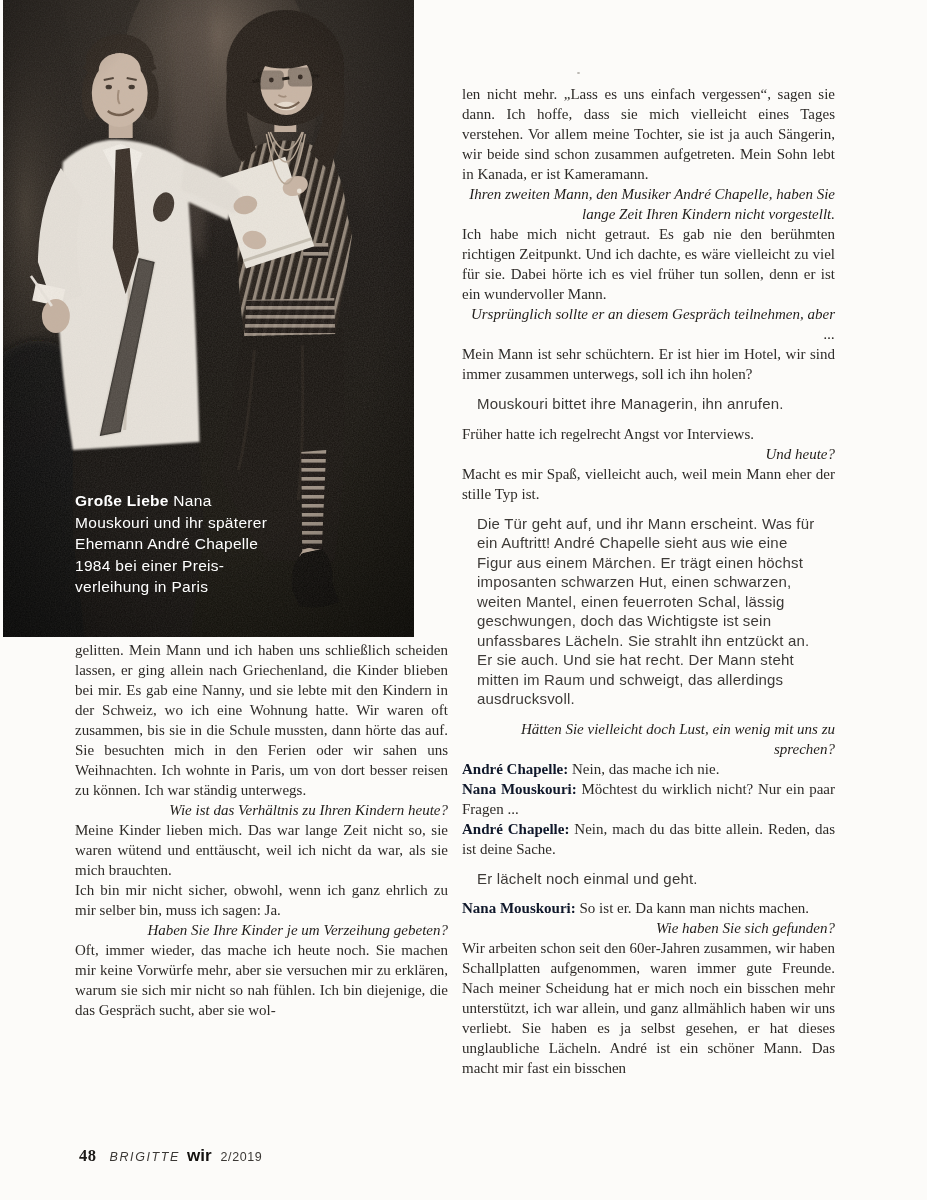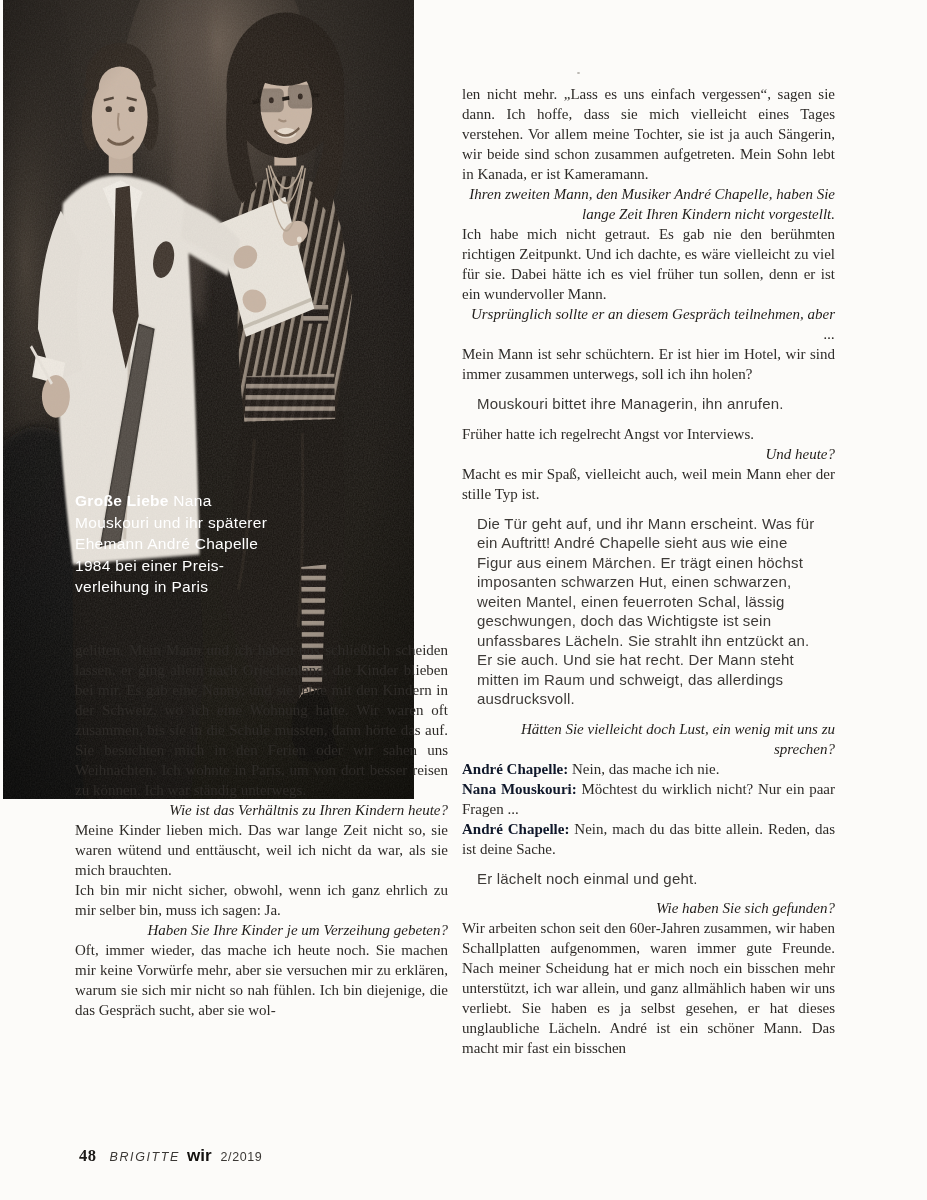--- a/index.html
+++ b/index.html
@@ -7,21 +7,21 @@
   .page{
     position:relative;
     width:927px;height:1200px;
     background:#fcfbf9;
     margin:0 auto;
     overflow:hidden;
     font-family:"Liberation Serif", serif;
   }
   
   .photo{
-    position:absolute;left:3px;top:0;width:411px;height:799px;
+    position:absolute;left:3px;top:0;width:411px;height:637px;
     margin:0;padding:0;
   }
   .photo svg{display:block;width:100%;height:100%;}
   .caption{
     position:absolute;left:72px;top:490px;width:196px;
     font-family:"Liberation Sans", sans-serif;
     font-size:15.5px;line-height:21.5px;
     color:#ffffff;letter-spacing:.3px;
   }
   .caption .cap-lead{font-weight:bold;}
@@ -206,33 +206,34 @@
       <p class="answer">gelitten. Mein Mann und ich haben uns schließlich scheiden lassen, er ging allein nach Griechenland, die Kinder blieben bei mir. Es gab eine Nanny, und sie lebte mit den Kindern in der Schweiz, wo ich eine Wohnung hatte. Wir waren oft zusammen, bis sie in die Schule mussten, dann hörte das auf. Sie besuchten mich in den Ferien oder wir sahen uns Weihnachten. Ich wohnte in Paris, um von dort besser reisen zu können. Ich war ständig unterwegs.</p>
       <p class="question">Wie ist das Verhältnis zu Ihren Kindern heute?</p>
       <p class="answer">Meine Kinder lieben mich. Das war lange Zeit nicht so, sie waren wütend und enttäuscht, weil ich nicht da war, als sie mich brauchten.</p>
       <p class="answer">Ich bin mir nicht sicher, obwohl, wenn ich ganz ehrlich zu mir selber bin, muss ich sagen: Ja.</p>
       <p class="question">Haben Sie Ihre Kinder je um Verzeihung gebeten?</p>
       <p class="answer">Oft, immer wieder, das mache ich heute noch. Sie machen mir keine Vorwürfe mehr, aber sie versuchen mir zu erklären, warum sie sich mir nicht so nah fühlen. Ich bin diejenige, die das Gespräch sucht, aber sie wol-</p>
     </div>
   <div class="col col-right">
       <p class="answer">len nicht mehr. „Lass es uns einfach vergessen“, sagen sie dann. Ich hoffe, dass sie mich vielleicht eines Tages verstehen. Vor allem meine Tochter, sie ist ja auch Sängerin, wir beide sind schon zusammen aufgetreten. Mein Sohn lebt in Kanada, er ist Kameramann.</p>
       <p class="question">Ihren zweiten Mann, den Musiker André Chapelle, haben Sie lange Zeit Ihren Kindern nicht vorgestellt.</p>
-      <p class="answer">Ich habe mich nicht getraut. Es gab nie den berühmten richtigen Zeitpunkt. Und ich dachte, es wäre vielleicht zu viel für sie. Dabei hätte ich es viel früher tun sollen, denn er ist ein wundervoller Mann.</p>
+      <p class="answer">Ich habe mich nicht getraut. Es gab nie den berühmten richtigen Zeitpunkt. Und ich dachte, es wäre vielleicht zu viel für sie. Dabei hörte ich es viel früher tun sollen, denn er ist ein wundervoller Mann.</p>
       <p class="question">Ursprünglich sollte er an diesem Gespräch teilnehmen, aber ...</p>
       <p class="answer">Mein Mann ist sehr schüchtern. Er ist hier im Hotel, wir sind immer zusammen unterwegs, soll ich ihn holen?</p>
       <p class="stage">Mouskouri bittet ihre Managerin, ihn anrufen.</p>
       <p class="answer">Früher hatte ich regelrecht Angst vor Interviews.</p>
       <p class="question">Und heute?</p>
       <p class="answer">Macht es mir Spaß, vielleicht auch, weil mein Mann eher der stille Typ ist.</p>
       <p class="stage">Die Tür geht auf, und ihr Mann erscheint. Was für ein Auftritt! André Chapelle sieht aus wie eine Figur aus einem Märchen. Er trägt einen höchst imposanten schwarzen Hut, einen schwarzen, weiten Mantel, einen feuerroten Schal, lässig geschwungen, doch das Wichtigste ist sein unfassbares Lächeln. Sie strahlt ihn entzückt an. Er sie auch. Und sie hat recht. Der Mann steht mitten im Raum und schweigt, das allerdings ausdrucksvoll.</p>
       <p class="question">Hätten Sie vielleicht doch Lust, ein wenig mit uns zu sprechen?</p>
       <p class="dialog"><b>André Chapelle:</b> Nein, das mache ich nie.</p>
       <p class="dialog"><b>Nana Mouskouri:</b> Möchtest du wirklich nicht? Nur ein paar Fragen ...</p>
       <p class="dialog"><b>André Chapelle:</b> Nein, mach du das bitte allein. Reden, das ist deine Sache.</p>
       <p class="stage">Er lächelt noch einmal und geht.</p>
+      <p class="dialog"><b>Nana Mouskouri:</b> So ist er. Da kann man nichts machen.</p>
       <p class="question">Wie haben Sie sich gefunden?</p>
       <p class="answer">Wir arbeiten schon seit den 60er-Jahren zusammen, wir haben Schallplatten aufgenommen, waren immer gute Freunde. Nach meiner Scheidung hat er mich noch ein bisschen mehr unterstützt, ich war allein, und ganz allmählich haben wir uns verliebt. Sie haben es ja selbst gesehen, er hat dieses unglaubliche Lächeln. André ist ein schöner Mann. Das macht mir fast ein bisschen</p>
     </div>
 
   <span class="speck"></span>
 
   <footer class="footer">
     <span class="pageno">48</span>
     <span class="mag">BRIGITTE</span>
     <span class="mag-bold">wir</span>

